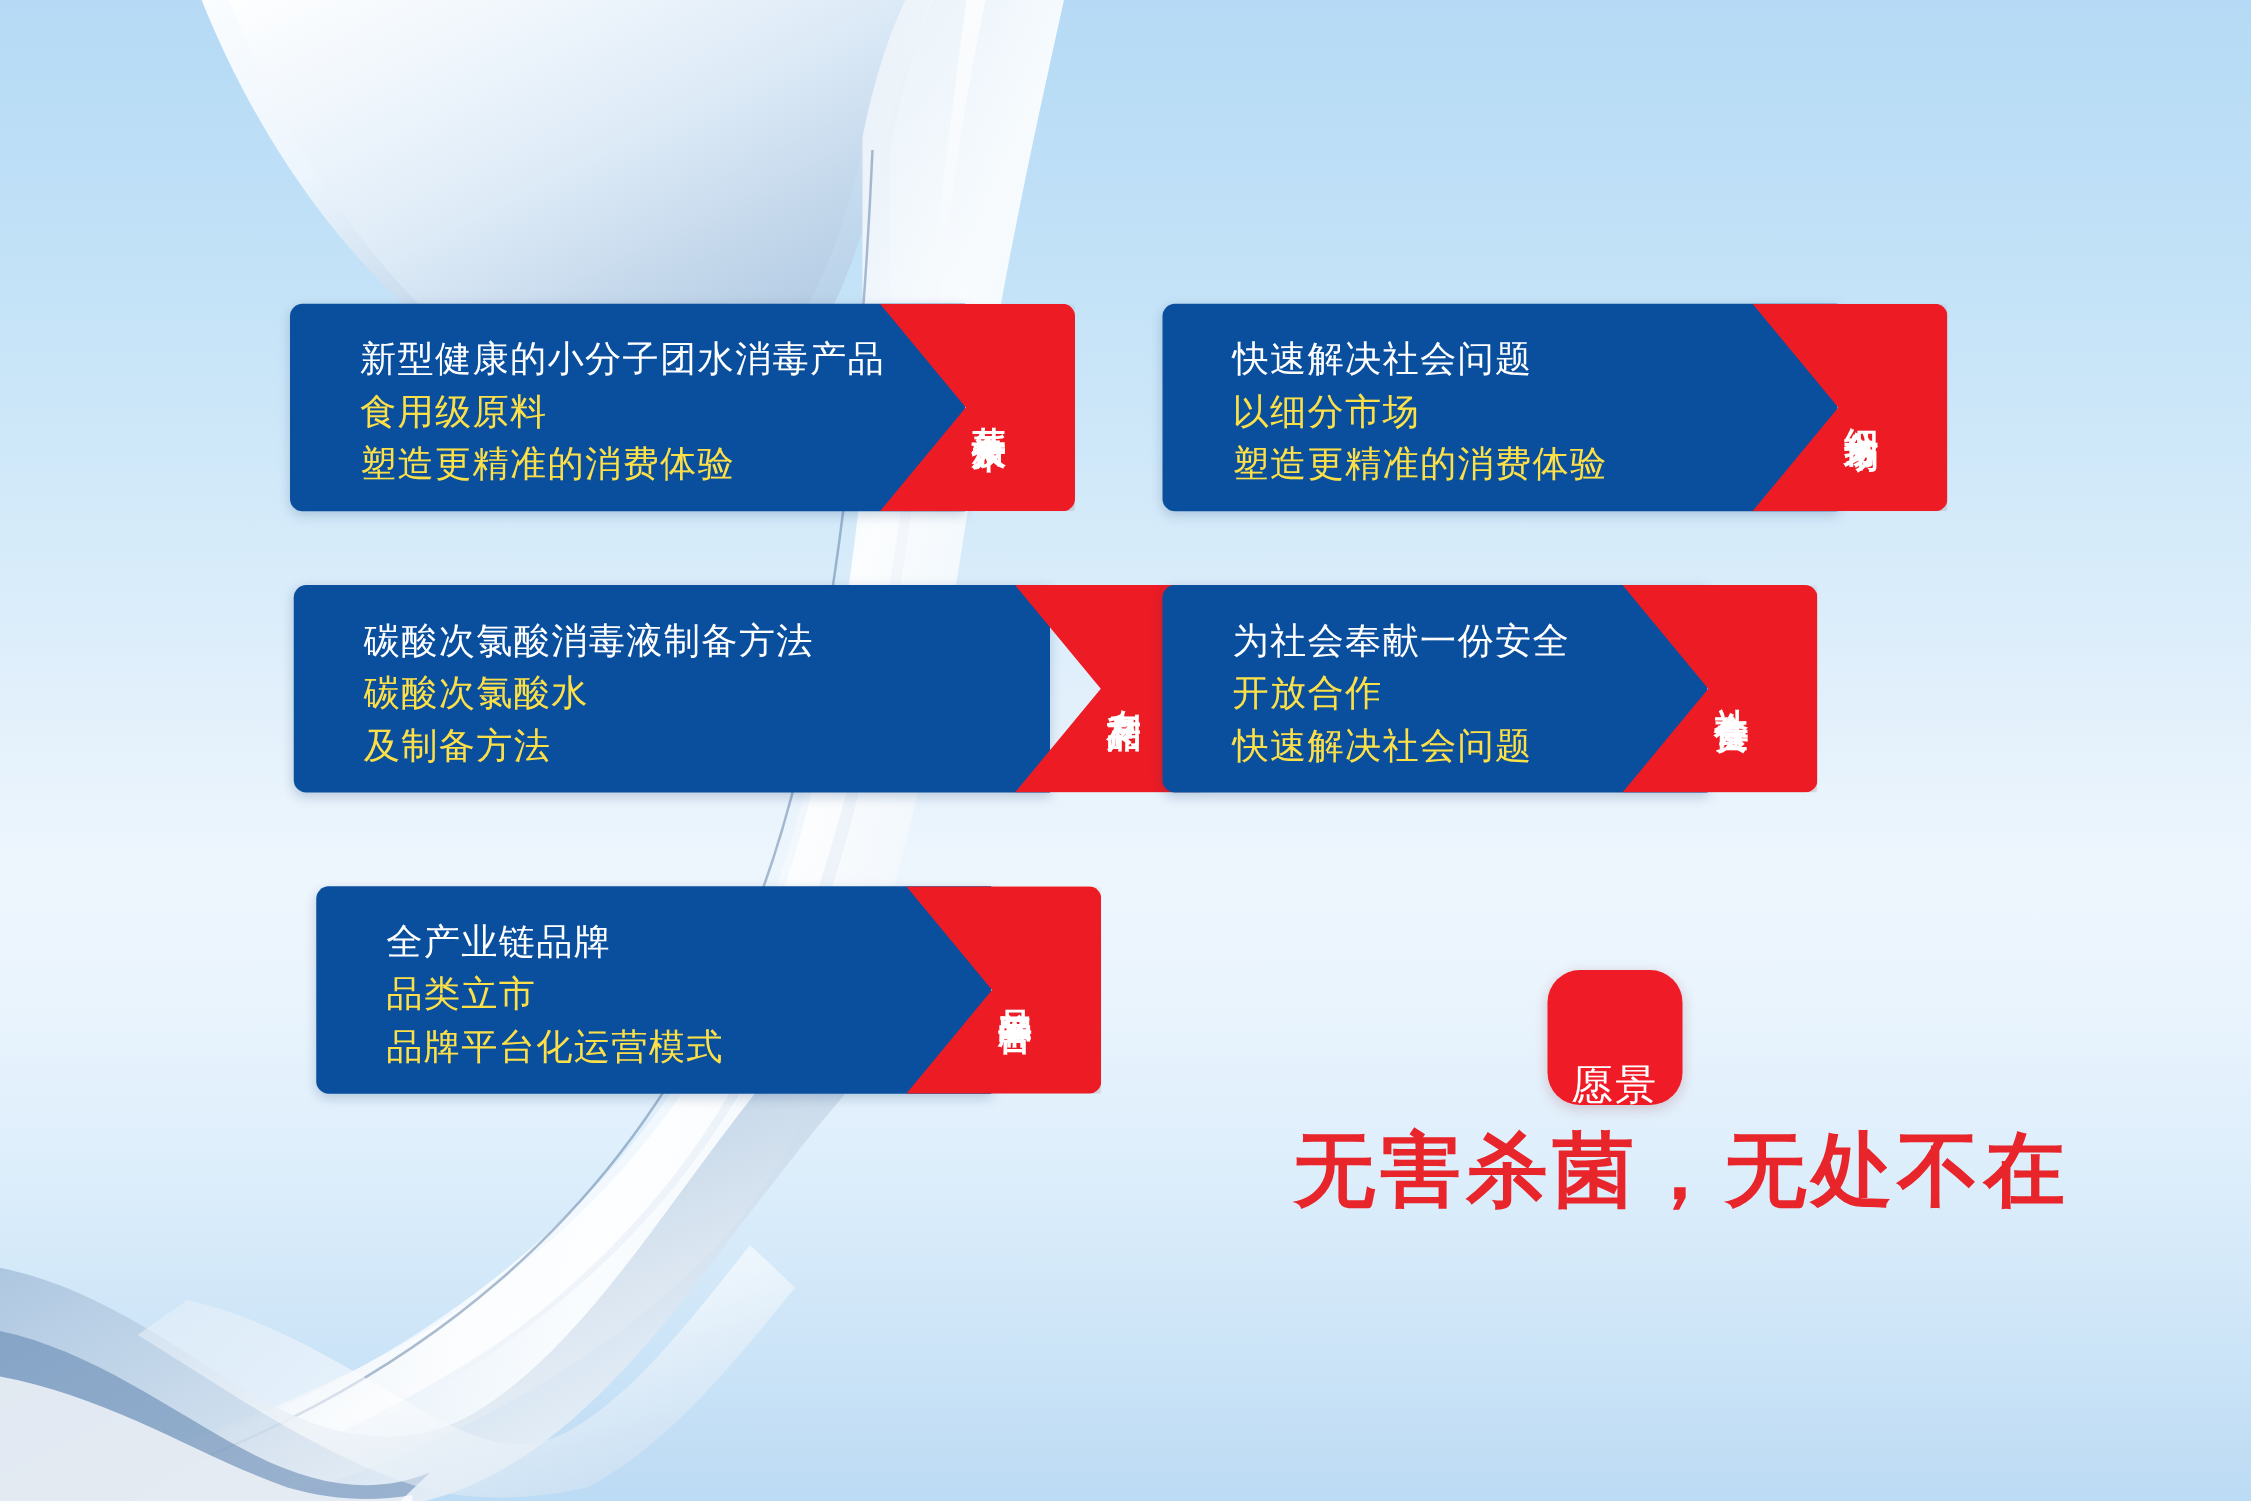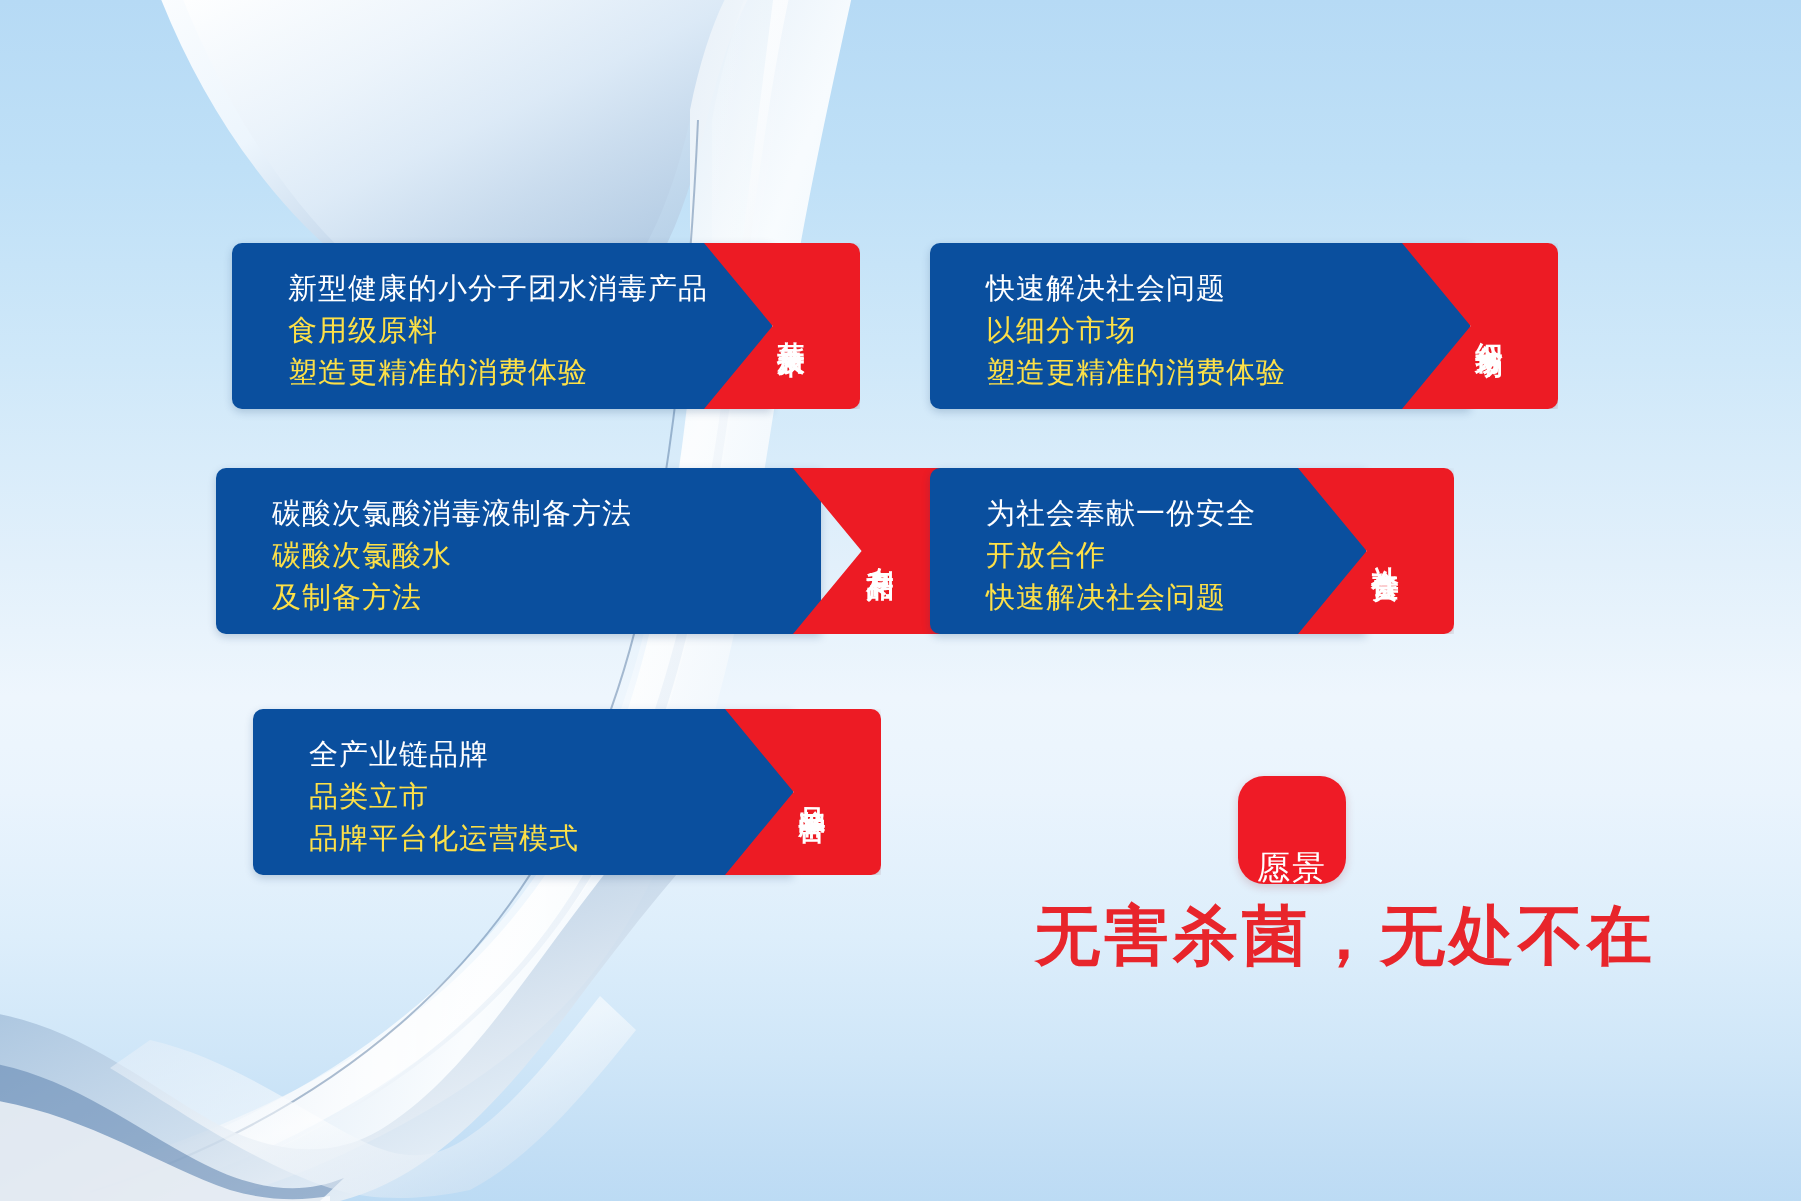--- a/index.html
+++ b/index.html
@@ -233,21 +233,21 @@
     <div class="card-body">
       <div class="card-line primary">快速解决社会问题</div>
       <div class="card-line secondary">以细分市场</div>
       <div class="card-line secondary">塑造更精准的消费体验</div>
     </div>
     <div class="card-tab">
       <span class="card-tab-label">细分市场</span>
     </div>
   </div>
 
-  <div class="card" id="card-3" style="left:216px; top:468px; width:733px;gap:40px;">
+  <div class="card" id="card-3" style="left:235px; top:468px; width:733px;gap:40px;">
     <div class="card-body">
       <div class="card-line primary">碳酸次氯酸消毒液制备方法</div>
       <div class="card-line secondary">碳酸次氯酸水</div>
       <div class="card-line secondary">及制备方法</div>
     </div>
     <div class="card-tab">
       <span class="card-tab-label">专利产品</span>
     </div>
   </div>
 

